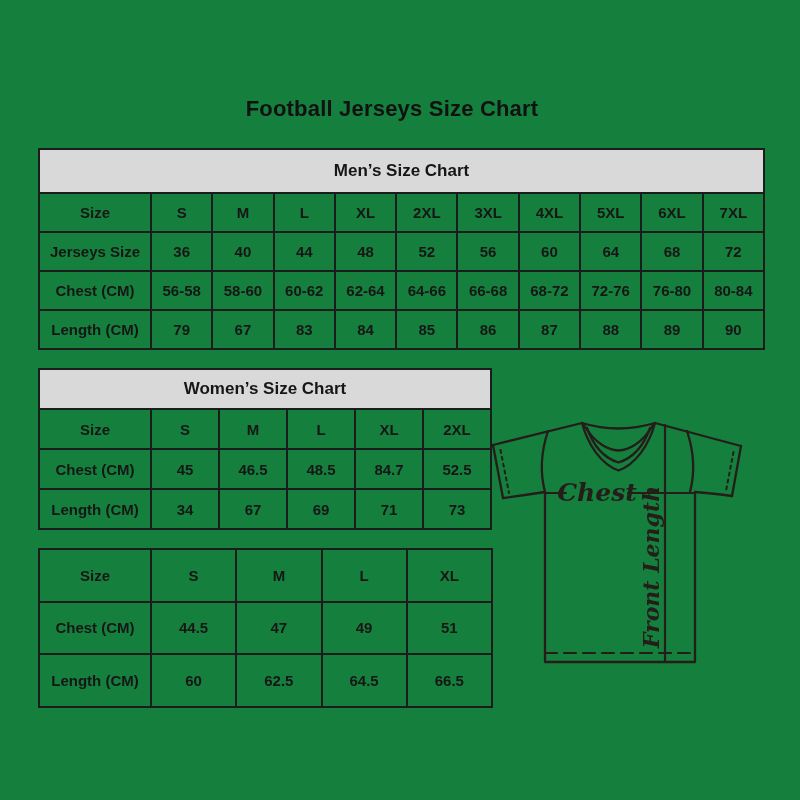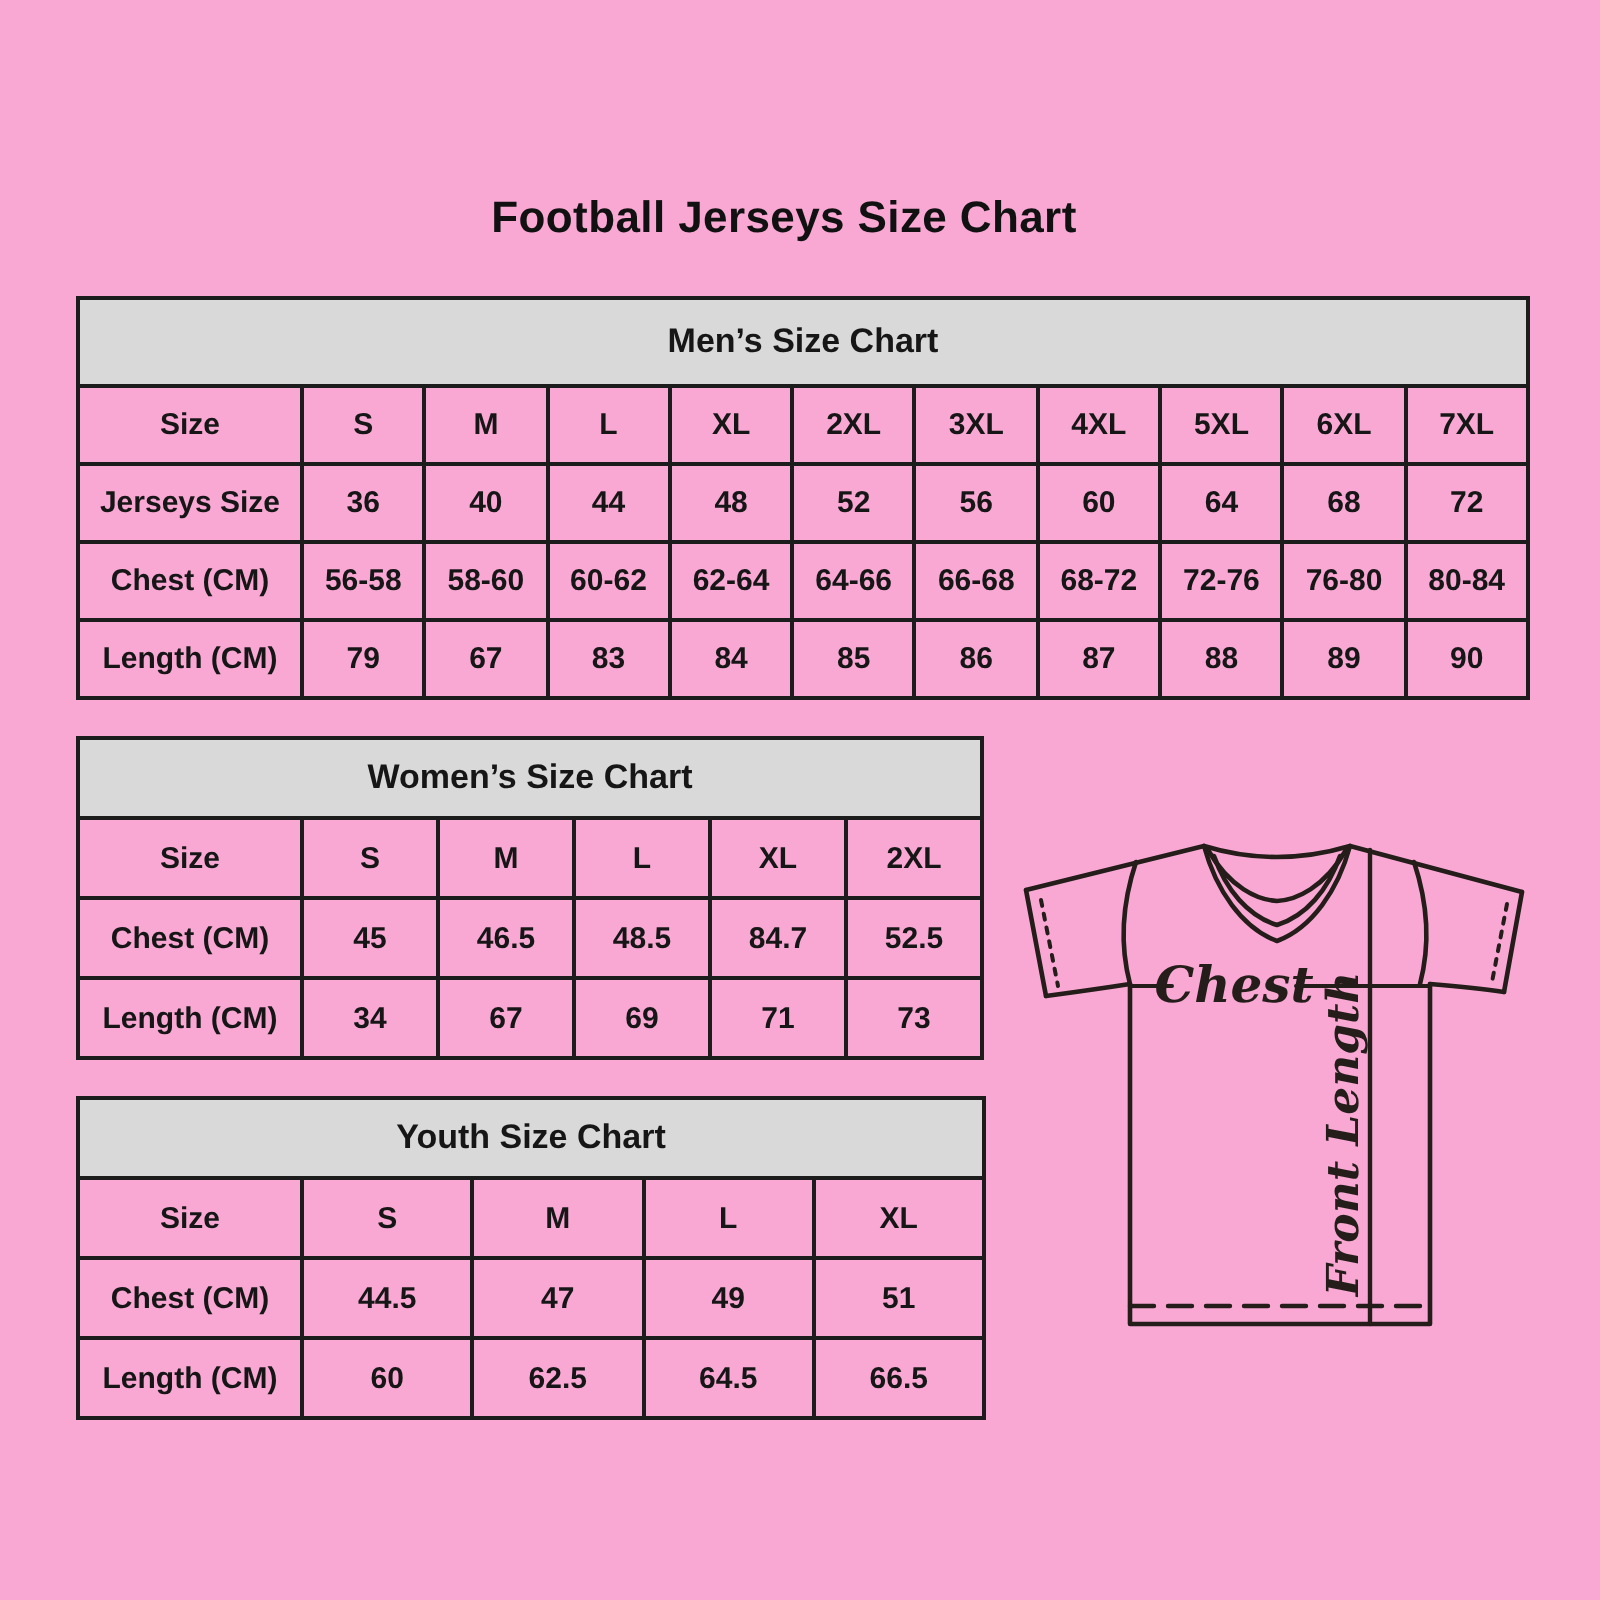--- a/index.html
+++ b/index.html
@@ -1,31 +1,31 @@
 <!DOCTYPE html>
 <html><head>
 <meta charset="utf-8">
 <style>
   html,body{margin:0;padding:0;background:#ffffff;}
-  .page{position:relative;width:800px;height:800px;background:#f9a8d4;overflow:hidden;
+  .page{position:relative;width:800px;height:800px;background:#15803d;overflow:hidden;
         font-family:"Liberation Sans","DejaVu Sans",sans-serif;color:#161616;}
   .page-title{position:absolute;left:0;top:96px;width:784px;text-align:center;
               font-size:22px;font-weight:700;color:#111;letter-spacing:0.2px;}
   .tbl-host{position:absolute;}
   .t0{left:38px;top:148px;width:727px;height:200px;}
   .t1{left:38px;top:368px;width:454px;height:160px;}
   .t2{left:38px;top:548px;width:455px;height:160px;}
   table.size-table{width:100%;height:100%;border-collapse:collapse;table-layout:fixed;}
   table.size-table th,table.size-table td{
       border:2px solid #1c1c1c;text-align:center;vertical-align:middle;
       font-weight:700;font-size:15px;color:#161616;padding:0;overflow:hidden;}
   table.size-table tr.title-row th{background:#d9d9d9;font-size:17px;margin-top:24px;}
   .t0 table tr{height:39px;} .t0 table tr.title-row{height:44px;}
   .t1 table tr,.t2 table tr{height:40px;}
-  .jersey-wrap{position:absolute;left:500px;top:404px;width:275px;height:266px;}
+  .jersey-wrap{position:absolute;left:480px;top:404px;width:275px;height:266px;}
   .jersey-wrap svg{display:block;width:100%;height:100%;}
   .jersey-label{font-family:"DejaVu Serif","Liberation Serif",serif;
                 font-style:italic;font-weight:700;fill:#241d19;}
 </style>
 </head>
 <body>
 
 <div class="page">
 
   <div class="page-title">Football Jerseys Size Chart</div>
@@ -148,23 +148,20 @@
   <div class="tbl-host t2">
       <table class="size-table">
         <colgroup>
           <col style="width: 112px;">
           <col>
           <col>
           <col>
           <col>
         </colgroup>
         <tbody>
-          <tr class="title-row">
-            <th colspan="5">Youth Size Chart</th>
-          </tr>
           <tr>
             <th>Size</th>
             <td>S</td>
             <td>M</td>
             <td>L</td>
             <td>XL</td>
           </tr>
           <tr>
             <th>Chest (CM)</th>
             <td>44.5</td>

